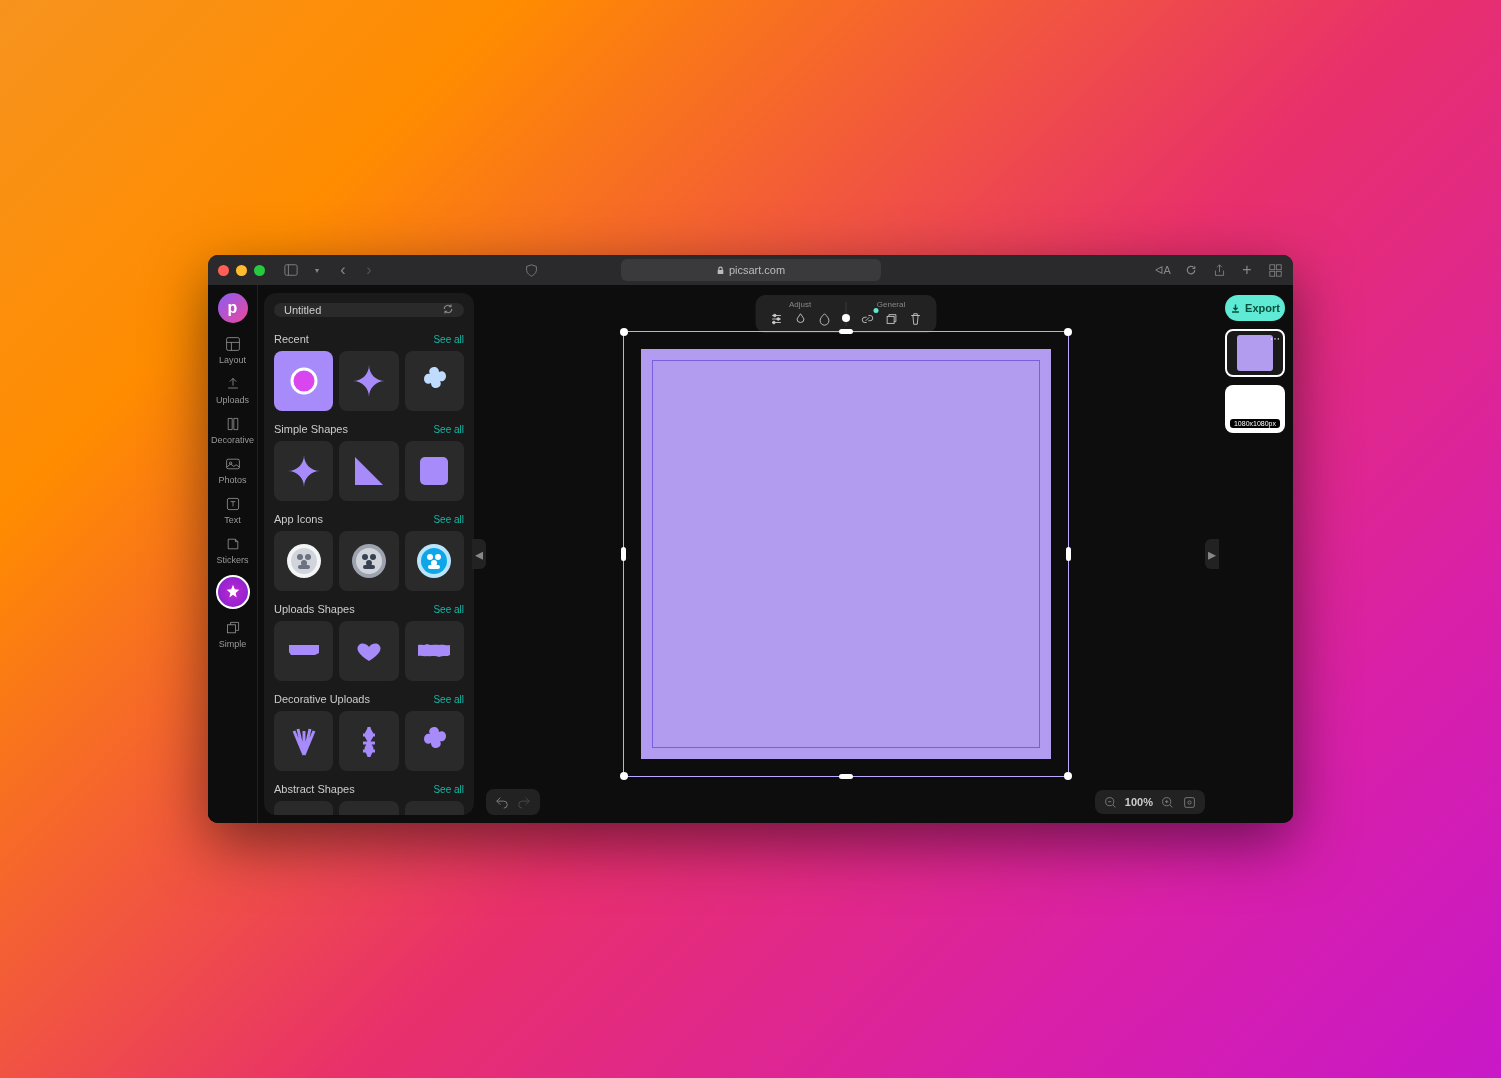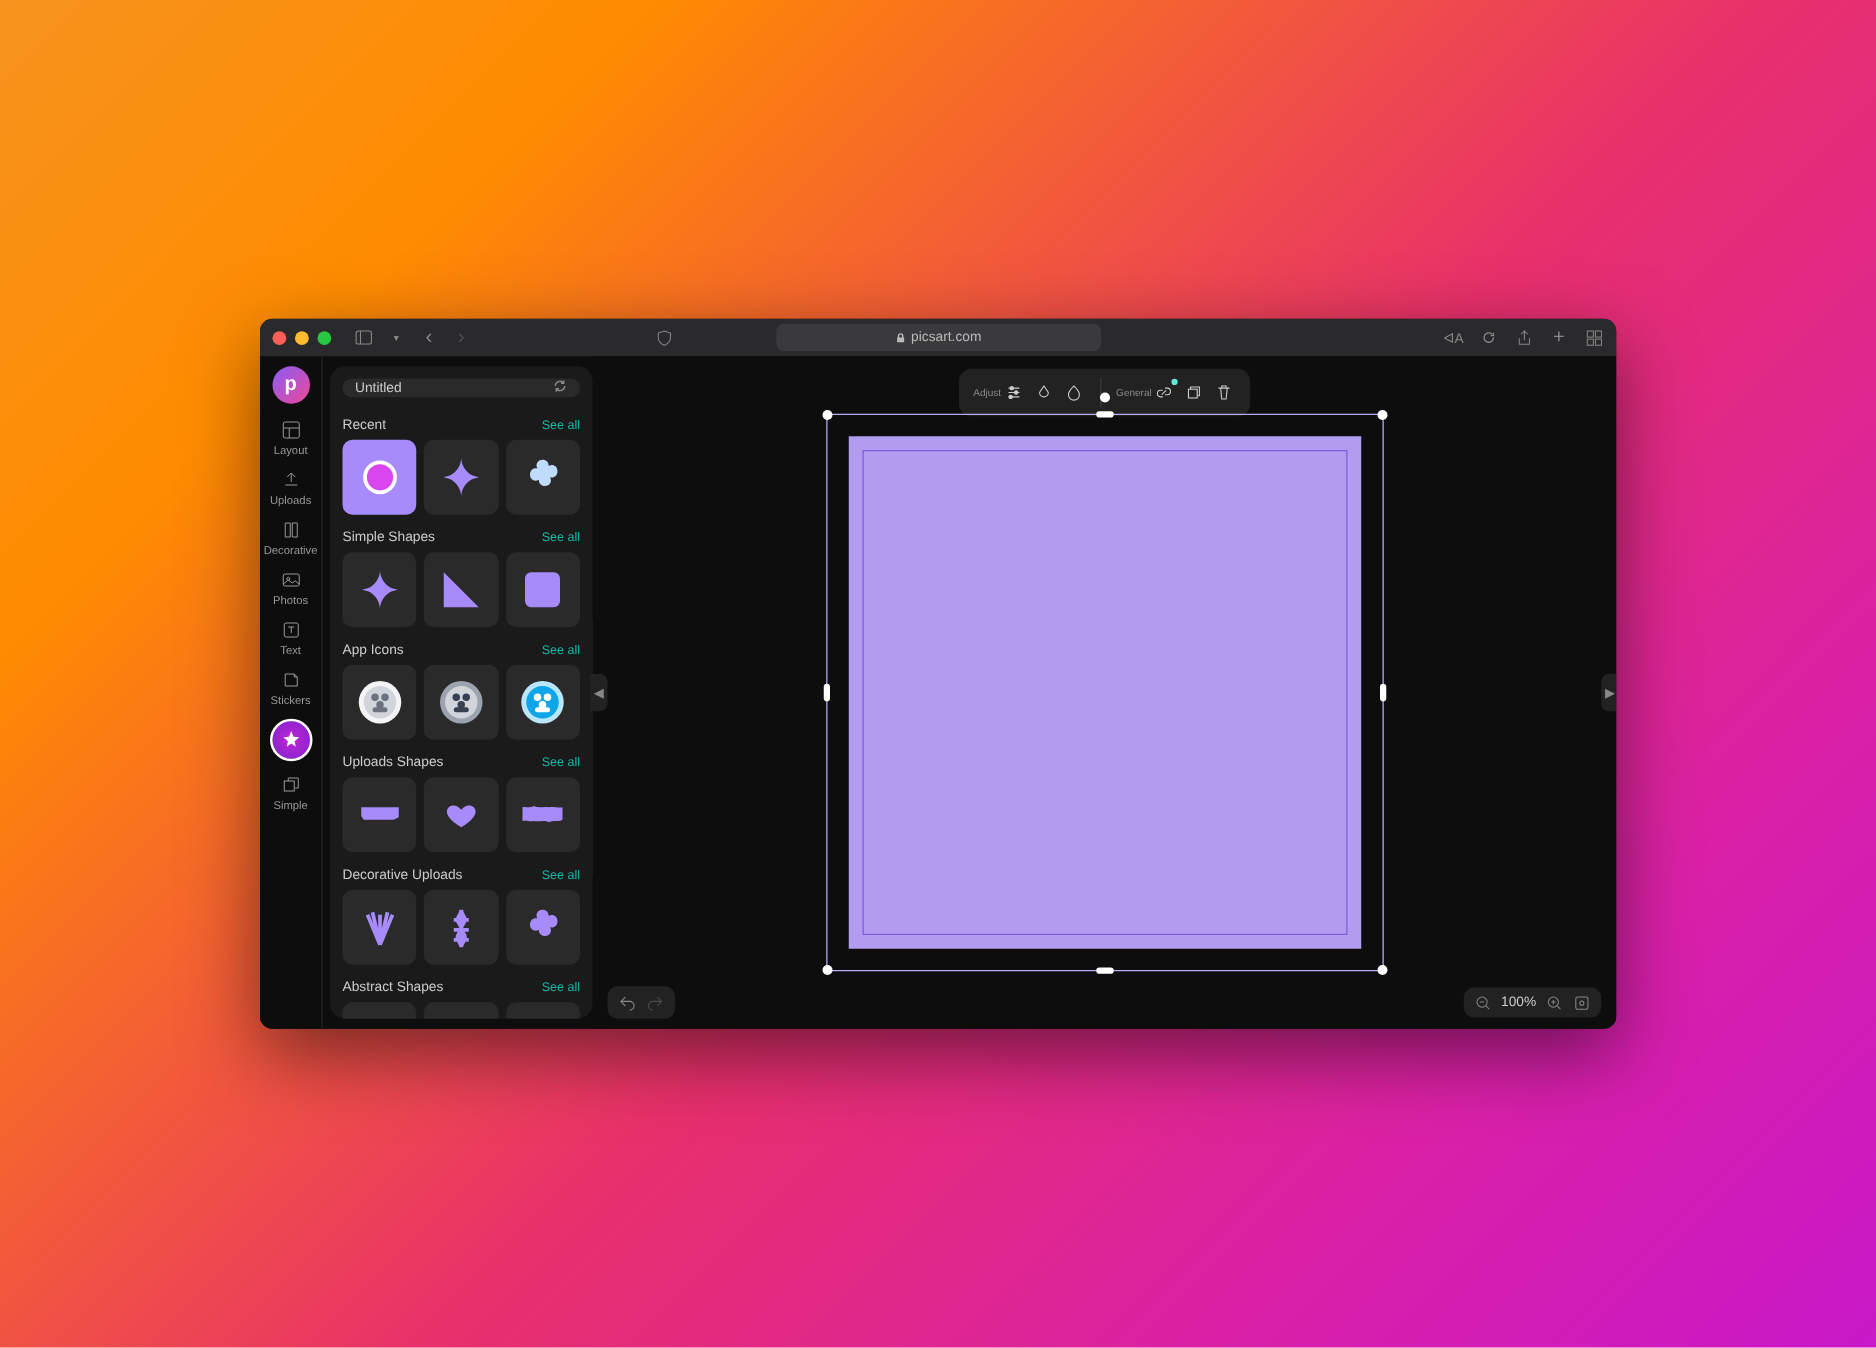--- a/index.html
+++ b/index.html
@@ -141,21 +141,21 @@
 .h-tl{top:-4px;left:-4px}.h-tr{top:-4px;right:-4px}.h-bl{bottom:-4px;left:-4px}.h-br{bottom:-4px;right:-4px}
 .h-tm{top:-3px;left:calc(50% - 7px)}.h-bm{bottom:-3px;left:calc(50% - 7px)}
 .h-ml{left:-3px;top:calc(50% - 7px)}.h-mr{right:-3px;top:calc(50% - 7px)}
 .rot { position:absolute; top:-18px; left:calc(50% - 4px); width:8px;height:8px;border-radius:50%;background:#fff; }
 
 .ctx-toolbar {
   position:absolute; top: 10px; left:50%; transform:translateX(-50%);
   height: 38px; background:#222; border-radius:10px;
   display:flex; align-items:center; padding: 0 8px; gap:4px;
 }
-.ctx-group { display:flex; align-items:center; gap:1px; padding:0 4px;text-align:center; }
+.ctx-group { display:flex; flex-direction:column; align-items:center; gap:1px; padding:0 4px;text-align:center; }
 .ctx-label { font-size:8px; color:#888; }
 .ctx-icons { display:flex; gap:6px; }
 .ctx-btn { width:18px; height:18px; color:#ccc; display:flex;align-items:center;justify-content:center; cursor:pointer; position:relative; }
 .ctx-sep { width:1px; height:24px; background:#3a3a3a; margin:0 4px; }
 
 .left-tab { position:absolute; left:-2px; top:calc(50% - 15px); width:14px;height:30px;background:#222;border-radius:0 6px 6px 0;display:flex;align-items:center;justify-content:center;color:#888;cursor:pointer; }
 .right-tab { position:absolute; right:-2px; top:calc(50% - 15px); width:14px;height:30px;background:#222;border-radius:6px 0 0 6px;display:flex;align-items:center;justify-content:center;color:#888;cursor:pointer; }
 
 .rightcol {
   width: 76px; padding: 10px 8px;
@@ -178,21 +178,21 @@
   background:#000; color:#fff; font-size:7px; text-align:center;
   border-radius:3px; padding:1px 0;
 }
 .thumb .more { position:absolute; top:2px; right:3px; color:#fff; font-size:10px; }
 
 .bottombar {
   position:absolute; bottom:8px; left:0; right:0;
   display:flex; padding:0 12px; align-items:center;
 }
 .undo-group { display:flex; gap:6px; background:#222; border-radius:8px; padding:5px 8px; }
-.zoom-group { margin-left:auto; display:flex; gap:6px; align-items:center; background:#222; border-radius:8px; padding:4px 8px; color:#ccc; font-size:11px; }
+.zoom-group { margin-left:auto; display:flex; gap:6px; align-items:center; background:#222; border-radius:8px; padding:4px 8px; color:#ccc; font-size:11px;font-weight:bold; }
 .zb { width:16px; height:16px; color:#888; display:flex;align-items:center;justify-content:center;cursor:pointer; }
 
 </style>
 </head>
 <body>
 
 <div class="window">
   <div class="titlebar">
     <div class="traffic">
       <span class="tr-red"></span>
@@ -598,14 +598,28 @@
           <div class="zb">
               <svg viewBox="0 0 16 16" width="13" height="13" fill="none" stroke="currentColor">
                 <rect x="2" y="2" width="12" height="12" rx="2"></rect>
                 <circle cx="8" cy="8" r="2"></circle>
               </svg>
             </div>
         </div>
       </div>
     </div>
 
+    <div class="rightcol">
+      <div class="export-btn">
+        <svg viewBox="0 0 16 16" width="11" height="11" fill="none" stroke="currentColor" stroke-width="2">
+            <path d="M8 2v8M5 7l3 3 3-3M3 13h10"></path>
+          </svg>
+        <span>Export</span>
+      </div>
+      <div class="thumb active">
+        <span class="more">⋯</span>
+      </div>
+      <div class="thumb">
+        <div class="sizebadge">1080x1080px</div>
+      </div>
+    </div>
   </div>
 </div>
 
 </body></html>

